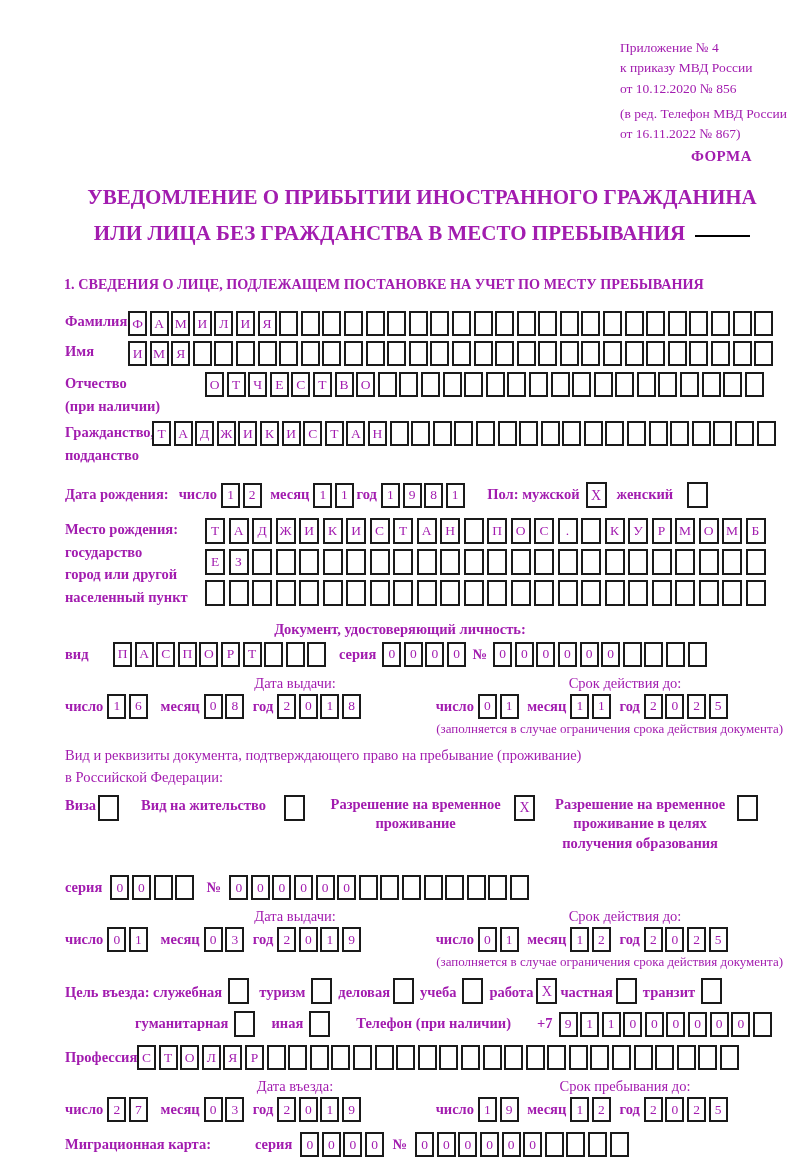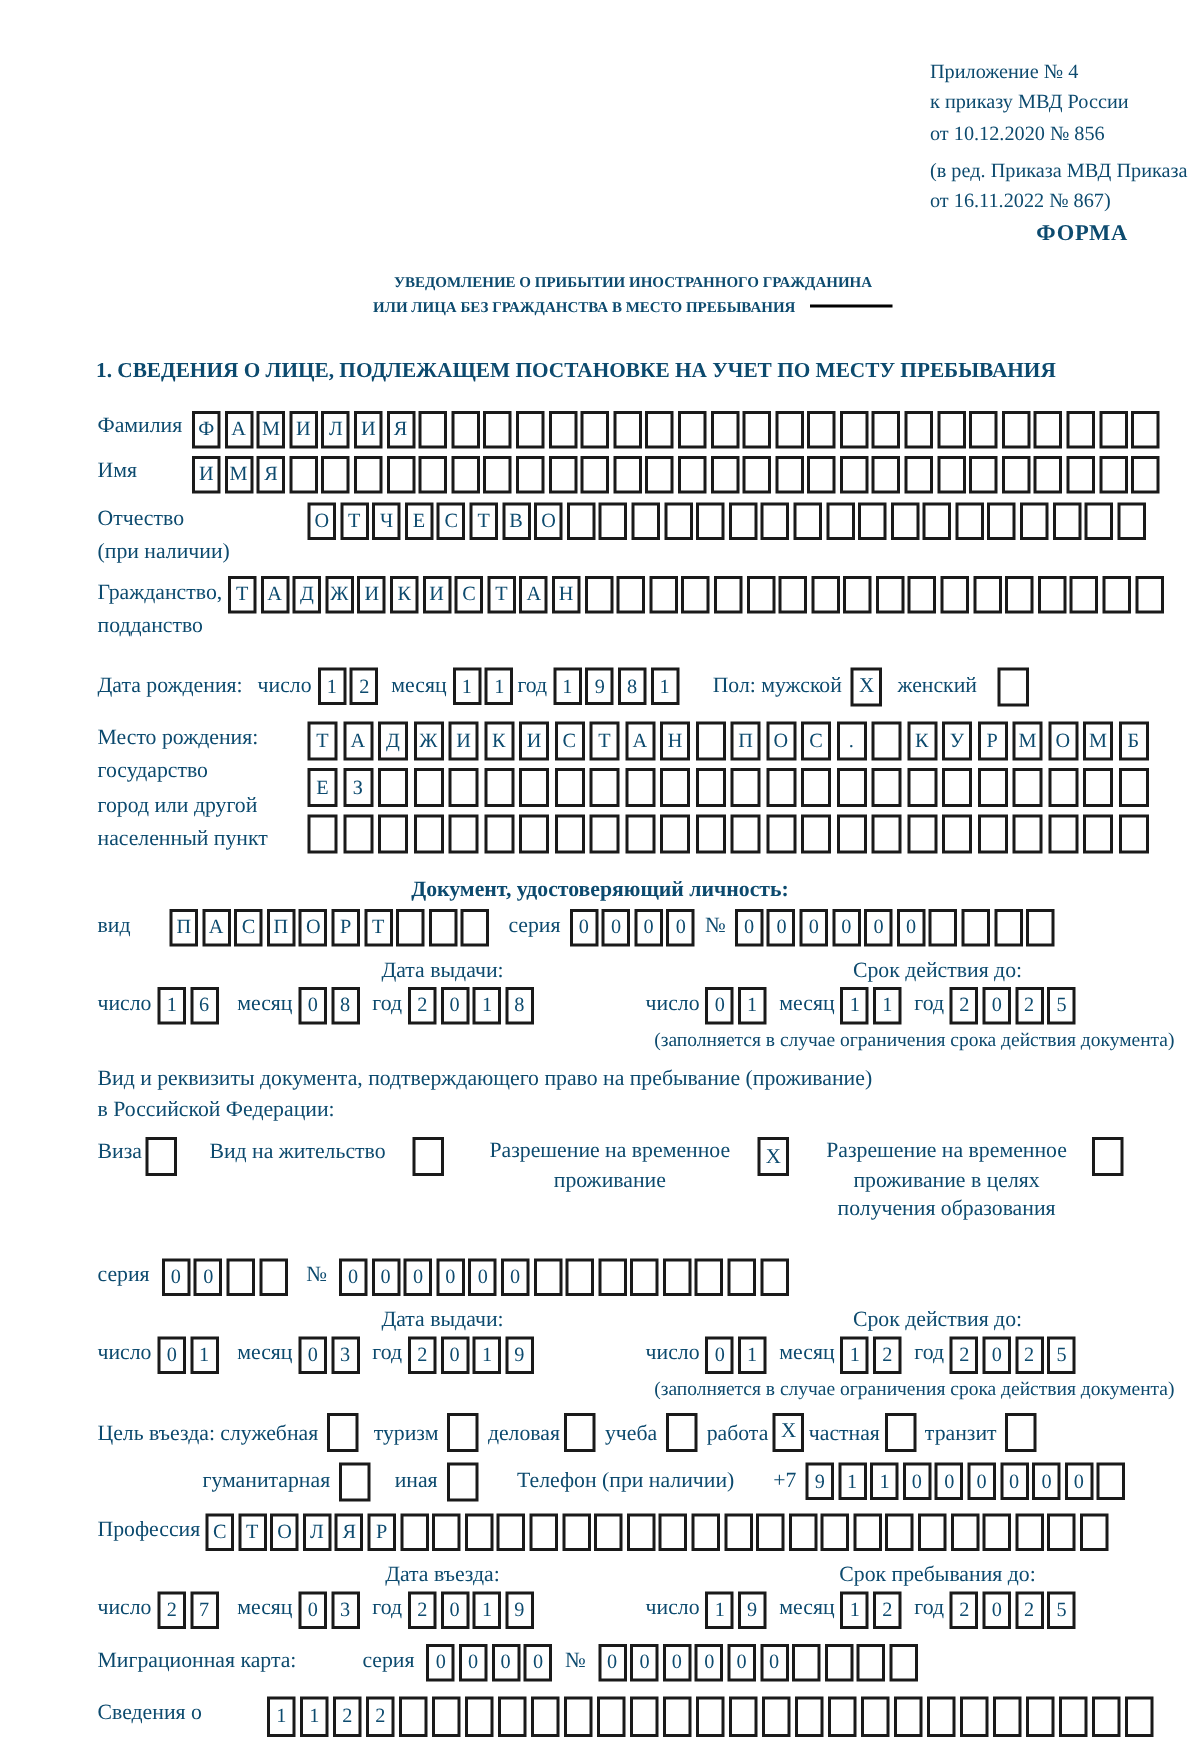--- a/index.html
+++ b/index.html
@@ -1,25 +1,25 @@
 <!DOCTYPE html>
 <html><head>
 <meta charset="utf-8">
 <style>
   html,body{margin:0;padding:0;background:#ffffff;}
   .page{position:relative;width:800px;height:1163px;background:#fff;overflow:hidden;
-        font-family:"Liberation Serif","DejaVu Serif",serif;color:#0c4a6e;}
+        font-family:"Liberation Serif","DejaVu Serif",serif;color:#a21caf;}
   .appendix{position:absolute;left:620px;top:38px;font-size:13.5px;line-height:1.5;}
   .appendix .sub{margin-top:5px;}
   .forma{position:absolute;top:148px;right:48px;font-weight:bold;font-size:15px;letter-spacing:.5px;}
-  .title{margin-top:180px;text-align:center;font-weight:bold;font-size:10px;line-height:1.7;padding-left:44px;}
+  .title{margin-top:180px;text-align:center;font-weight:bold;font-size:21px;line-height:1.7;padding-left:44px;}
   .title .uline{display:inline-block;width:55px;border-bottom:2px solid #000;margin-left:10px;transform:translateY(-3px);}
   .sec-head{margin:25px 0 0 64px;font-weight:bold;font-size:14.2px;}
   .frow{display:flex;align-items:flex-start;margin-left:65px;font-size:14.5px;line-height:1.5;}
-  .lbl{flex:none;}
+  .lbl{flex:none;font-weight:bold;}
   .boxes{display:inline-flex;flex:none;}
   .cell{box-sizing:border-box;width:19px;height:25px;border:2px solid #1a1a1a;margin-right:2.6px;
         display:inline-flex;align-items:center;justify-content:center;font-size:13.5px;flex:none;background:#fff;}
   .mp-cell{box-sizing:border-box;width:20px;height:26px;border:2px solid #1a1a1a;margin-right:3.5px;
         display:inline-flex;align-items:center;justify-content:center;font-size:13.5px;flex:none;}
   .rep-cell{box-sizing:border-box;width:19px;height:27px;border:2px solid #1a1a1a;margin-right:3px;
         display:inline-flex;align-items:center;justify-content:center;font-size:13.5px;flex:none;}
   .checkbox{box-sizing:border-box;width:21px;height:26px;border:2px solid #1a1a1a;margin-left:6px;
         display:inline-flex;align-items:center;justify-content:center;font-size:14px;flex:none;}
   .doc-head{margin-top:8px;text-align:center;font-weight:bold;font-size:14.5px;}
@@ -31,21 +31,21 @@
 </style>
 </head>
 <body>
 
 <div class="page">
 
   <div class="appendix">
     <div>Приложение № 4</div>
     <div>к приказу МВД России</div>
     <div>от 10.12.2020 № 856</div>
-    <div class="sub">(в ред. Приказа МВД Приказа</div>
+    <div class="sub">(в ред. Телефон МВД России</div>
     <div>от 16.11.2022 № 867)</div>
   </div>
   <div class="forma">ФОРМА</div>
 
   <div class="title">
     <div>УВЕДОМЛЕНИЕ О ПРИБЫТИИ ИНОСТРАННОГО ГРАЖДАНИНА</div>
     <div><span>ИЛИ ЛИЦА БЕЗ ГРАЖДАНСТВА В МЕСТО ПРЕБЫВАНИЯ</span><span class="uline"></span></div>
   </div>
 
   <div class="sec-head">1. СВЕДЕНИЯ О ЛИЦЕ, ПОДЛЕЖАЩЕМ ПОСТАНОВКЕ НА УЧЕТ ПО МЕСТУ ПРЕБЫВАНИЯ</div>

